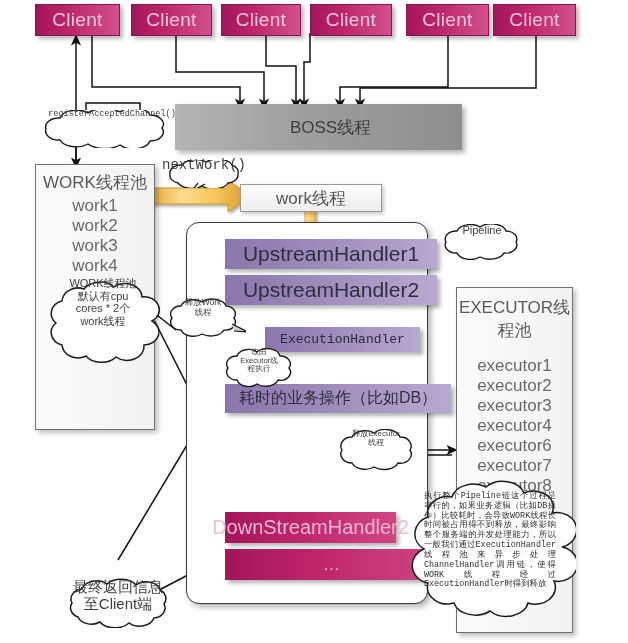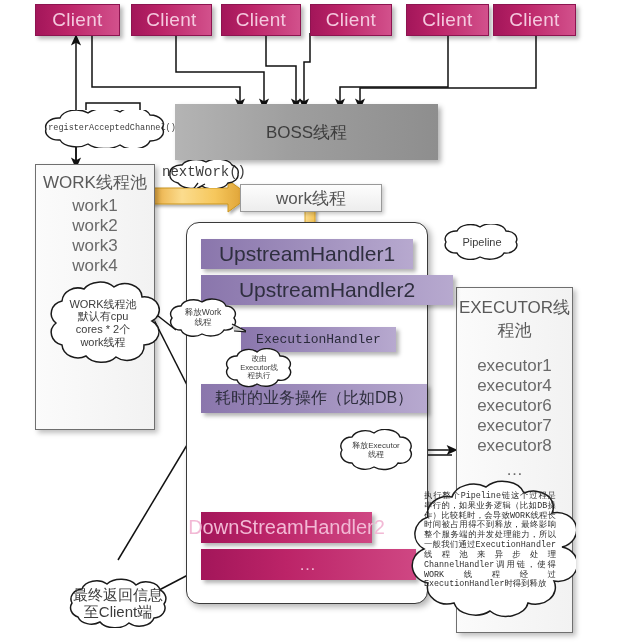--- a/index.html
+++ b/index.html
@@ -44,40 +44,41 @@
   
   .pipeline{
     position:absolute;background:#ffffff;border:1.6px solid #3a3a3a;border-radius:13px;
     box-shadow:3px 3px 6px rgba(0,0,0,.3);
   }
 
   
   .bar{
     position:absolute;display:flex;align-items:center;justify-content:center;
     box-shadow:3px 3px 4px rgba(0,0,0,.3);
+    margin-left:24px;
   }
   .bar.purple{
     background:linear-gradient(to right,#8a76ac 0%,#9d8cbb 45%,#b7a9cf 100%);
     color:#2f2f3f;
   }
   .bar.magenta{
     background:linear-gradient(to right,#a3165a 0%,#bc2468 40%,#cf4783 100%);
     color:#f2b9d5;
   }
   .bar.up{font-size:21px;}
   .bar.down{font-size:20px;}
   .bar.exec{font-family:"Liberation Mono","DejaVu Sans Mono",monospace;font-size:13px;color:#2b2b3c;}
   .bar.biz{font-size:16px;}
   .bar.dots{font-size:17px;letter-spacing:2px;}
 
   
   .cloud{position:absolute;}
   .cloud .ctext{
     position:absolute;inset:0;display:flex;flex-direction:column;
-    align-items:center;justify-content:center;text-align:center;
+    align-items:center;justify-content:flex-start;text-align:center;
     color:#3c3c3c;line-height:1.15;
   }
   .ctext div{white-space:nowrap;}
   .mono .ctext{font-family:"Liberation Mono","DejaVu Sans Mono",monospace;}
   .bigcloud .ctext{
     display:block;text-align:justify;line-height:1.17;
     font-family:"Liberation Mono","DejaVu Sans Mono",monospace;
     padding:0 14px;font-size:8.4px;color:#2f2f2f;
     box-sizing:border-box;
   }
@@ -174,58 +175,60 @@
   <div class="client" style="left:310px;top:4px;width:80px;">
     <span>Client</span>
   </div>
   <div class="client" style="left:406px;top:4px;width:81px;">
     <span>Client</span>
   </div>
   <div class="client" style="left:493px;top:4px;width:81px;">
     <span>Client</span>
   </div>
 
-  <div class="boss" style="left:175px;top:104px;width:263px;height:56px;">
+  <div class="boss" style="left:175px;top:104px;width:263px;height:46px;padding-left:24px;">
     <span>BOSS线程</span>
   </div>
 
   <div class="panel" style="left:35px;top:164px;width:118px;height:264px;">
     <div class="ptitle" style="margin-top:6px;">WORK线程池</div>
     <div class="plist" style="margin-top:2px;">
       <div>work1</div>
       <div>work2</div>
       <div>work3</div>
       <div>work4</div>
       <div>…</div>
     </div>
   </div>
 
   <div class="panel" style="left:456px;top:287px;width:115px;height:344px;">
     <div class="ptitle" style="margin-top:8px;">EXECUTOR线</div>
     <div class="ptitle">程池</div>
     <div class="plist" style="margin-top:14px;">
       <div>executor1</div>
+      <div>executor2</div>
+      <div>executor3</div>
       <div>executor4</div>
       <div>executor6</div>
       <div>executor7</div>
       <div>executor8</div>
       <div style="margin-top:4px;">…</div>
     </div>
   </div>
 
   <div class="workbox" style="left:240px;top:184px;width:140px;height:26px;">
     <span>work线程</span>
   </div>
 
   <div class="pipeline" style="left:186px;top:222px;width:240px;height:380px;"></div>
 
   <div class="bar purple up" style="left:201px;top:239px;width:212px;height:30px;">
     <span>UpstreamHandler1</span>
   </div>
-  <div class="bar purple up" style="left:201px;top:275px;width:252px;height:30px;justify-content:center;">
+  <div class="bar purple up" style="left:201px;top:275px;width:212px;height:30px;justify-content:center;">
     <span>UpstreamHandler2</span>
   </div>
 
   <div class="bar purple biz" style="left:201px;top:384px;width:226px;height:29px;">
     <span>耗时的业务操作（比如DB）</span>
   </div>
 
   <div class="bar purple exec" style="left:241px;top:327px;width:155px;height:25px;">
     <span>ExecutionHandler</span>
   </div>

